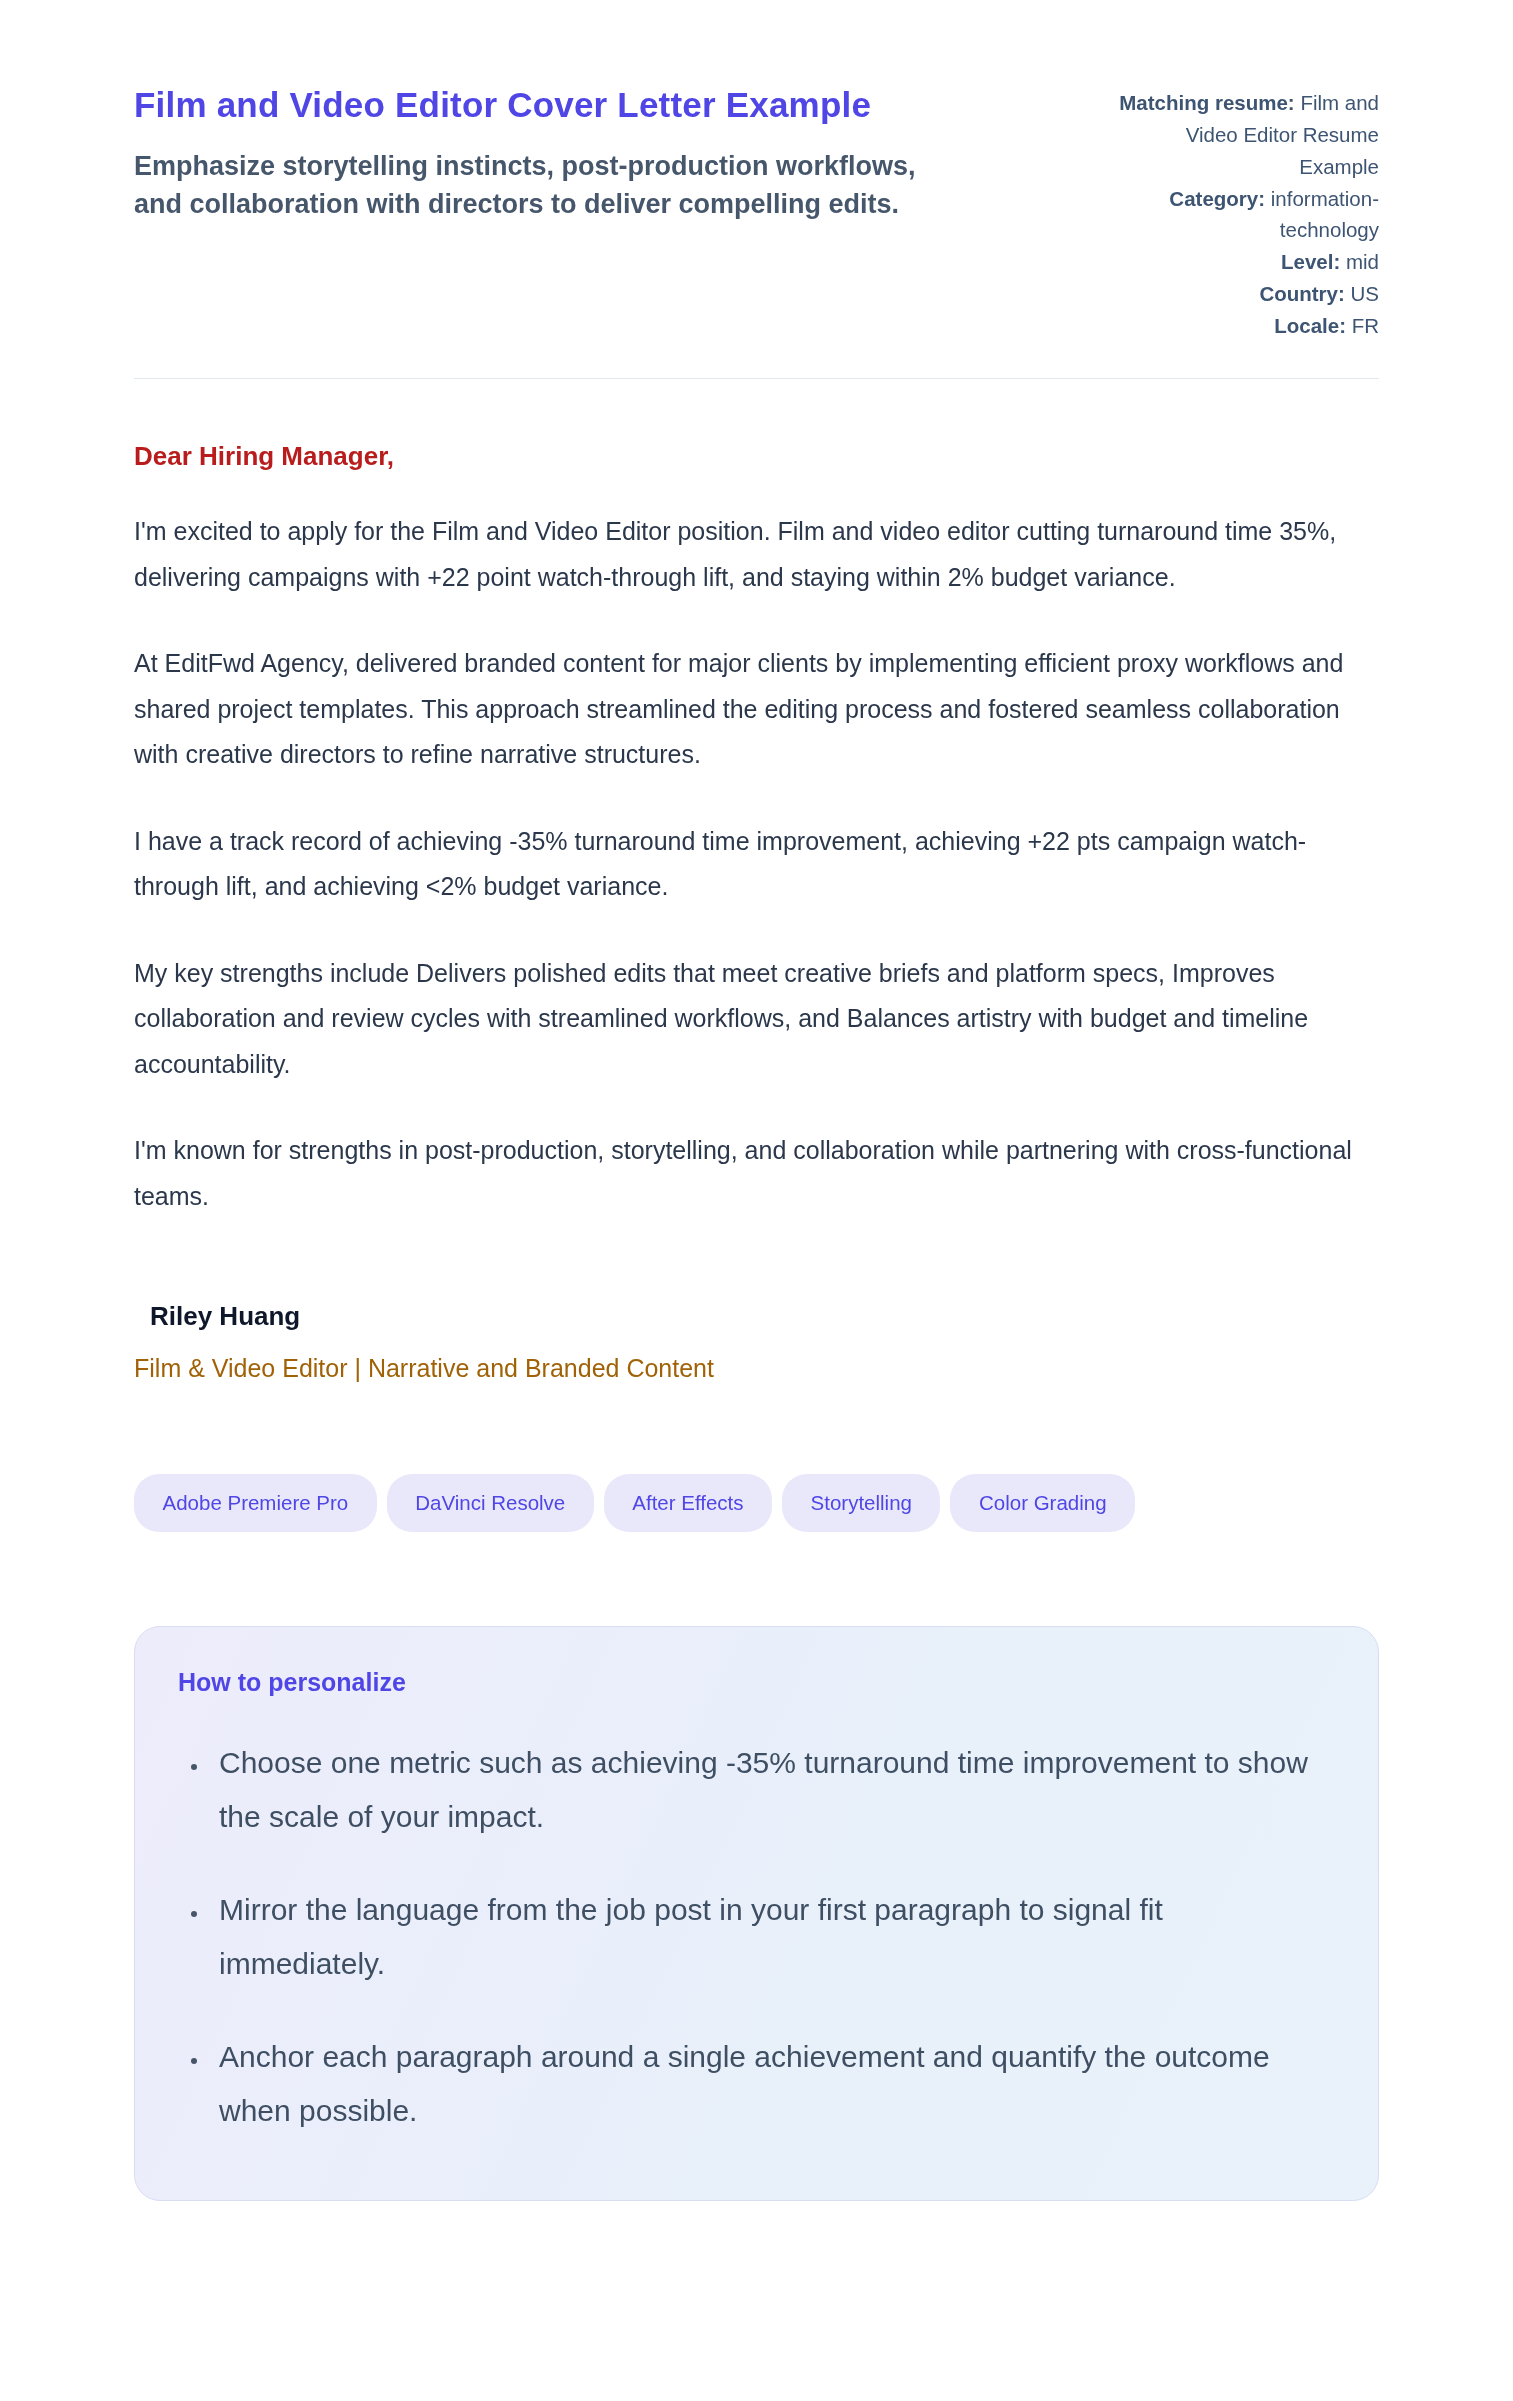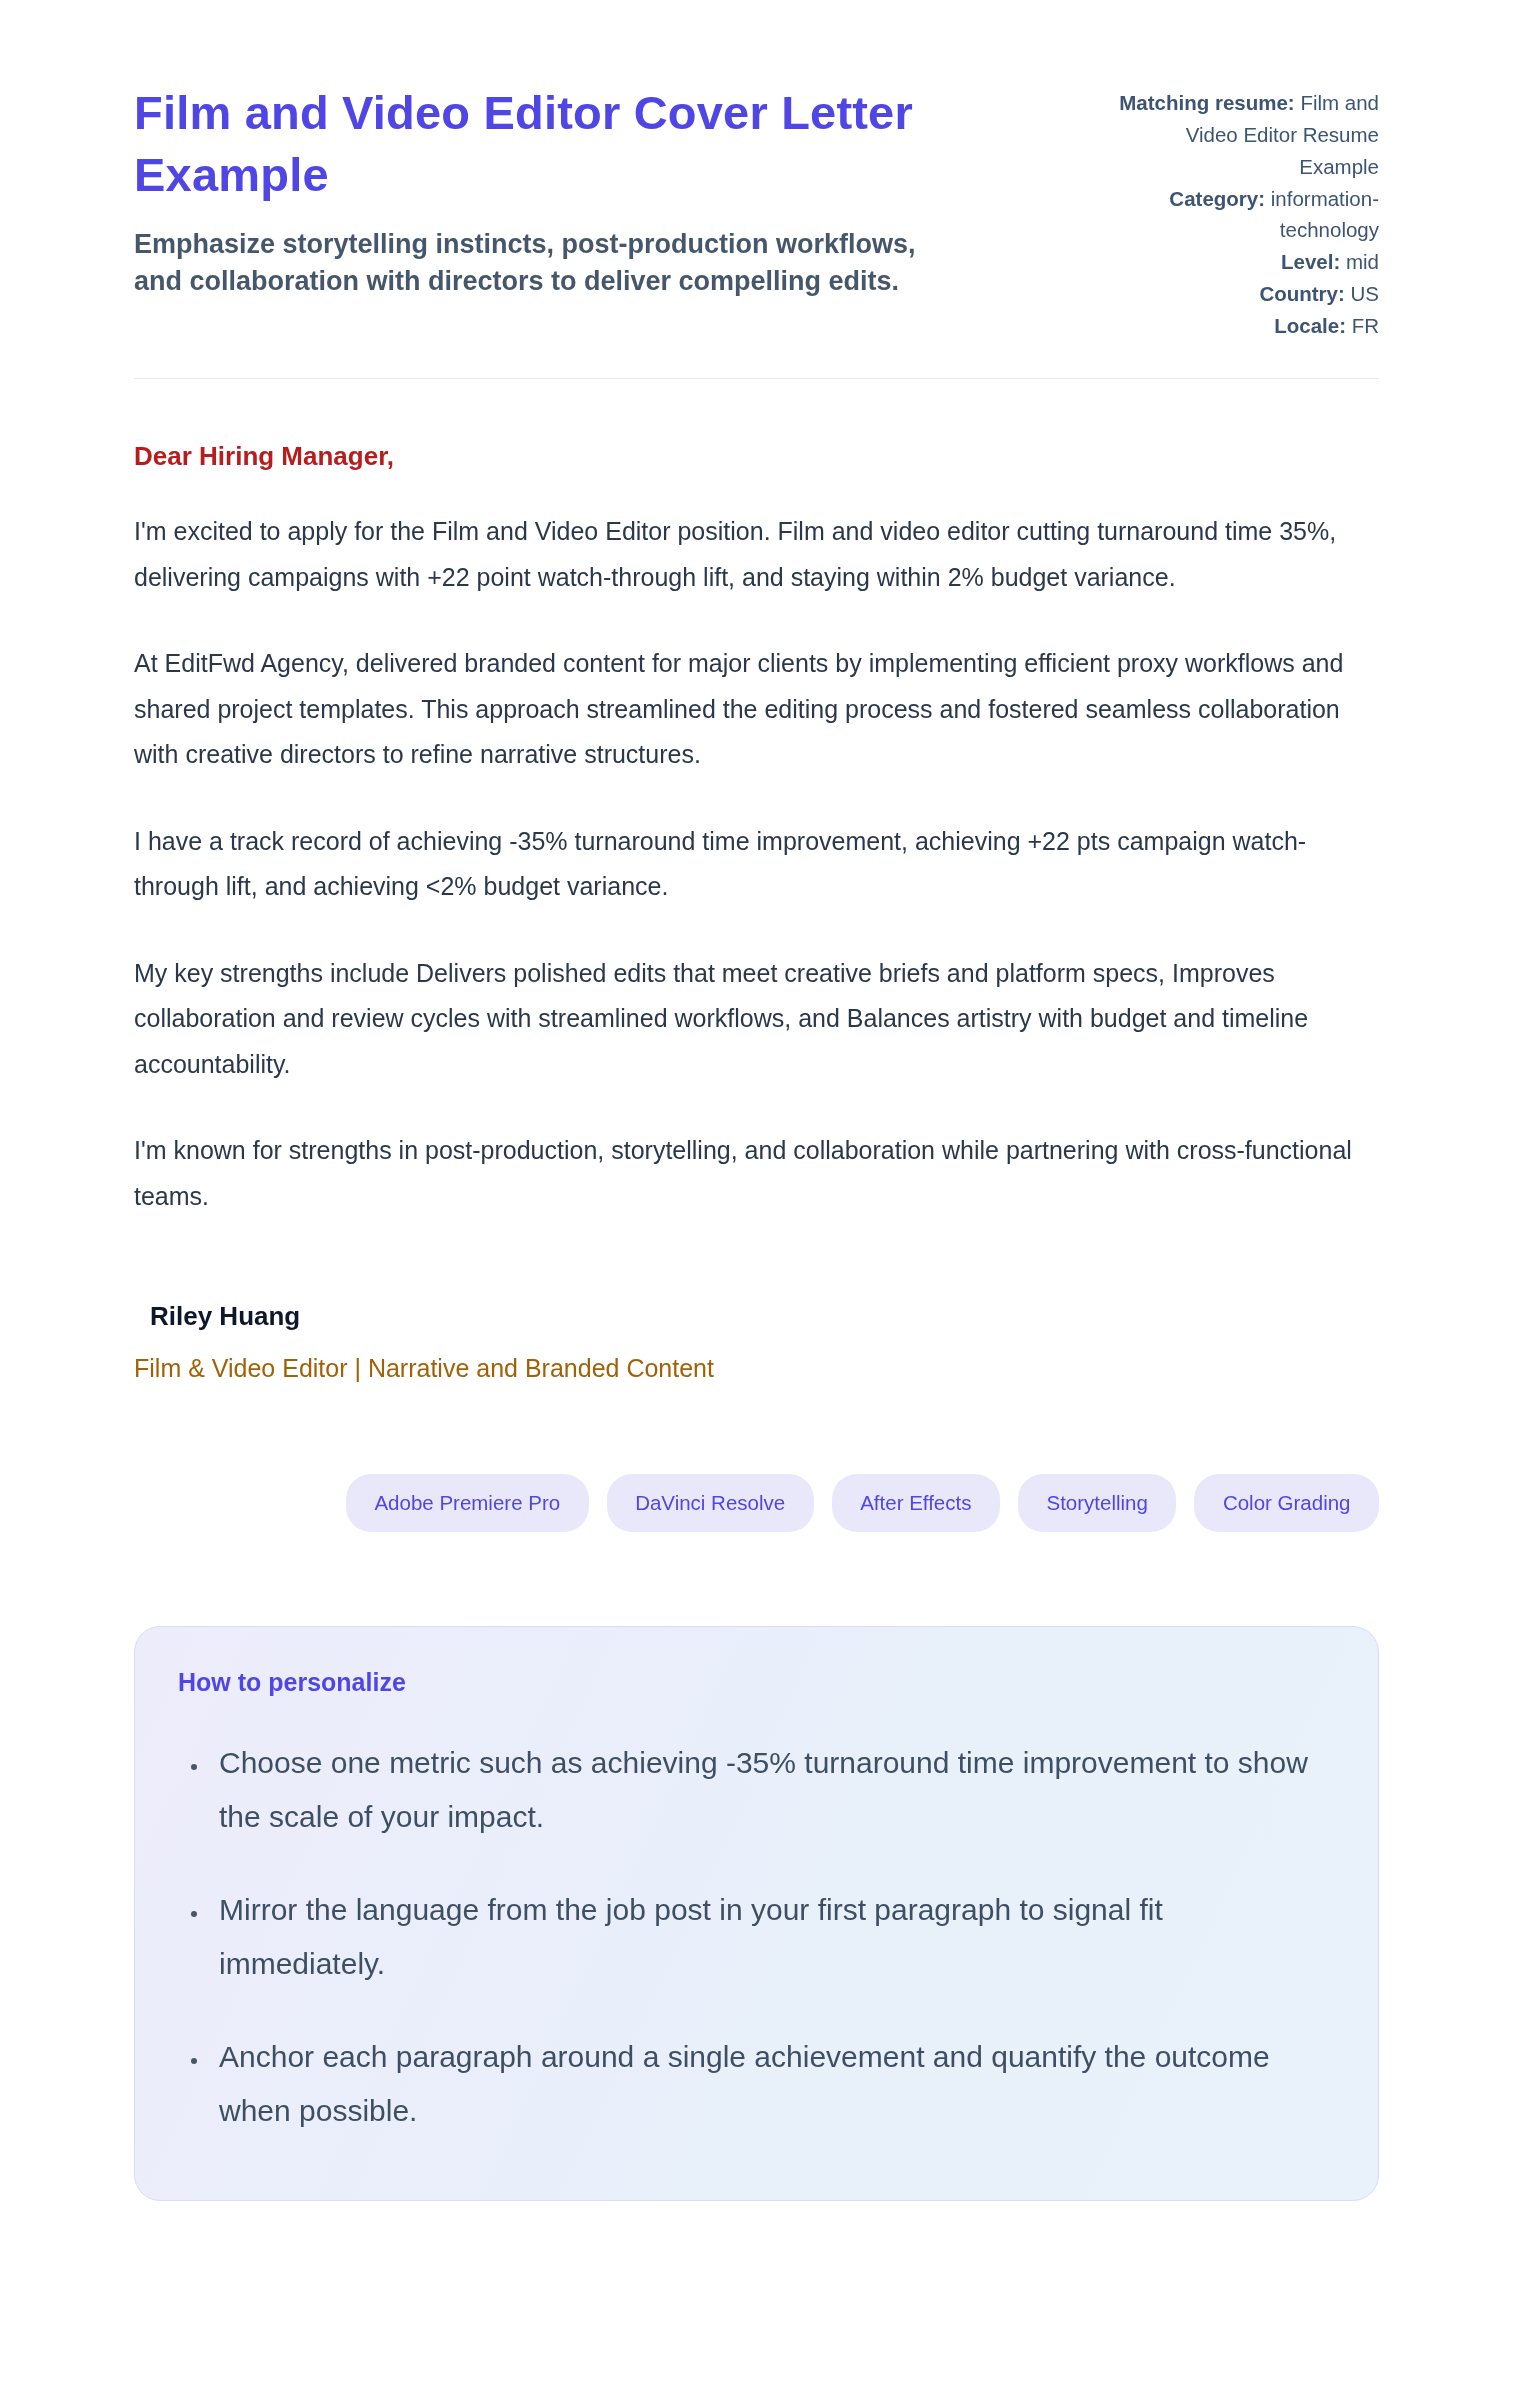--- a/index.html
+++ b/index.html
@@ -21,21 +21,21 @@
   
   .header {
     display: flex;
     justify-content: space-between;
     align-items: flex-start;
     gap: 36px;
   }
   .header-left { width: 828px; }
   .page-title {
     margin: 0;
-    font-size: 47px;
+    font-size: 35px;
     line-height: 1.32;
     font-weight: bold;
     color: #4f46e5;
     letter-spacing: 0.2px;
   }
   .page-subtitle {
     margin: 19.6px 0 0 0;
     font-size: 27px;
     line-height: 1.4;
     font-weight: bold;
@@ -85,22 +85,21 @@
     margin: 21.4px 0 0 0;
     font-size: 25px;
     color: #a16207;
   }
 
   
   .tags {
     margin-top: 91px;
     display: flex;
     flex-wrap: wrap;
-    gap: 18px;
-    justify-content: flex-end;
+    gap: 10px;
   }
   .tag {
     display: inline-block;
     background: #e9e8fb;
     color: #4f46e5;
     font-size: 20.5px;
     line-height: 1;
     padding: 18.7px 28.5px;
     border-radius: 25px;
     white-space: nowrap;

